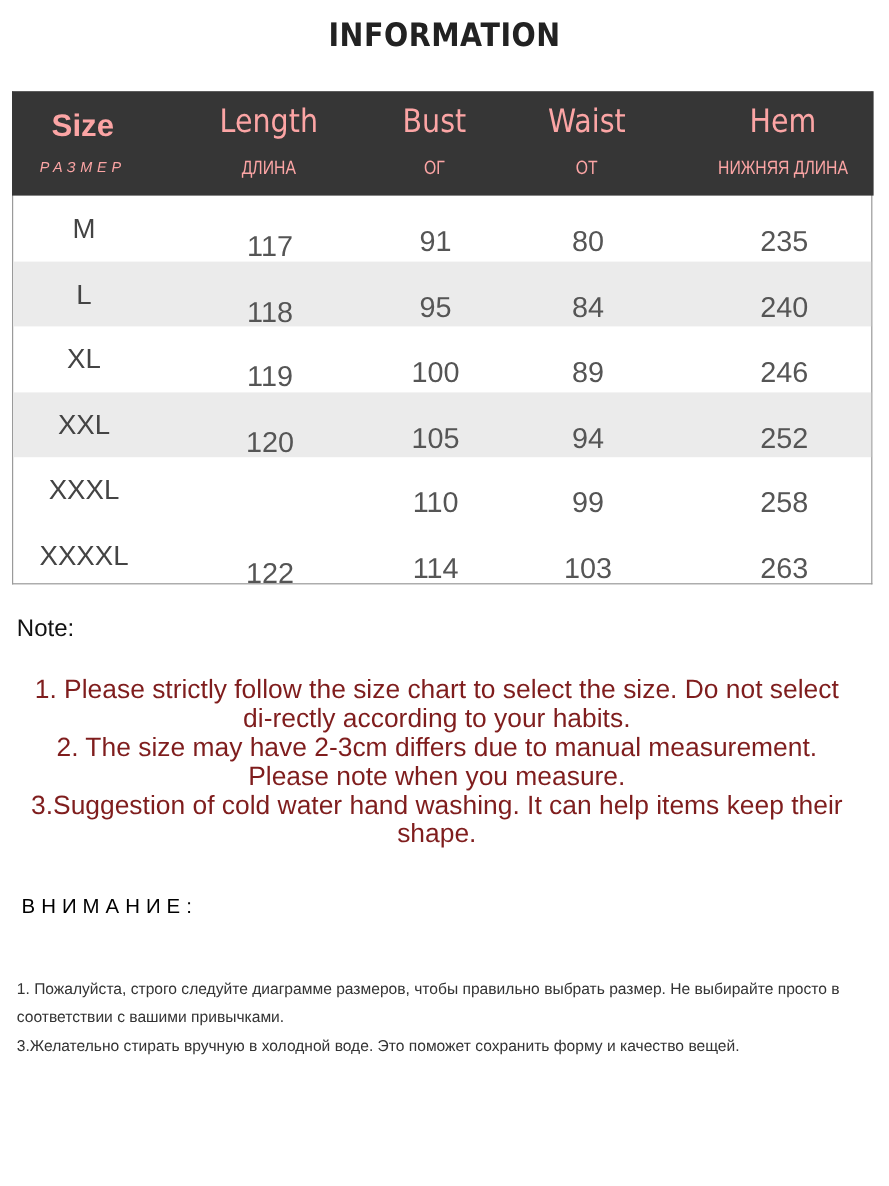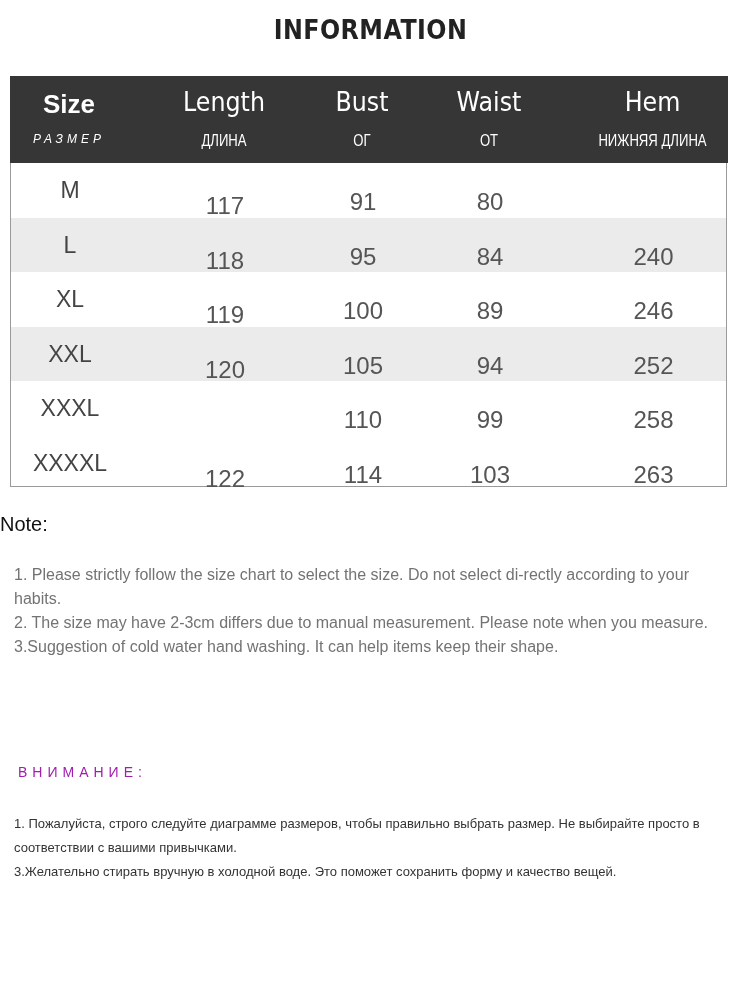--- a/index.html
+++ b/index.html
@@ -46,21 +46,21 @@
       left: -1px;
       width: 718px;
       height: 87px;
       background: #363636;
     }
     .th {
       position: absolute;
       top: 0;
       height: 87px;
       text-align: center;
-      color: #ffffff;
+      color: #fca5a5;
     }
     .th .en {
       position: absolute;
       top: 10px;
       left: 0;
       width: 100%;
       font-size: 27px;
       font-family: "DejaVu Sans", sans-serif;
       transform: scaleX(0.88);
     }
@@ -98,41 +98,42 @@
     .td.num { top: 18px; font-size: 24px; color: #555555; margin-top: 11px; }
     .c0 { left: 0; width: 118px; }
     .c1 { left: 150px; width: 128px; }
     .c2 { left: 300px; width: 104px; }
     .c3 { left: 425px; width: 108px; }
     .c4 { left: 575px; width: 135px; }
     .td.num.c2, .td.num.c3, .td.num.c4 { top: 14px; }
     .note-title {
       position: absolute;
       top: 513px;
-      left: 0;
+      left: 14px;
       font-size: 20px;
       color: #111111;
     }
     .note-body {
       position: absolute;
       top: 563px;
       left: 14px;
       width: 700px;
-      font-size: 16px;
+      font-size: 22px;
       line-height: 24px;
-      color: #737373;
+      color: #7f1d1d;
+      text-align: center;
     }
     .note-body p, .ru-body p { margin: 0; }
     .ru-title {
       position: absolute;
-      top: 764px;
+      top: 746px;
       left: 18px;
-      font-size: 14px;
+      font-size: 17px;
       letter-spacing: 5px;
-      color: #a21caf;
+      color: #000000;
     }
     .ru-body {
       position: absolute;
       top: 812px;
       left: 14px;
       width: 712px;
       font-size: 13px;
       line-height: 24.2px;
       color: #333333;
     }
@@ -165,20 +166,21 @@
       <div class="ru">НИЖНЯЯ ДЛИНА</div>
     </div>
   </div>
 
   <div class="tbody">
     <div class="tr">
       <div class="td c0">M</div>
       <div class="td num c1">117</div>
       <div class="td num c2">91</div>
       <div class="td num c3">80</div>
+      <div class="td num c4">235</div>
     </div>
     <div class="tr alt">
       <div class="td c0">L</div>
       <div class="td num c1">118</div>
       <div class="td num c2">95</div>
       <div class="td num c3">84</div>
       <div class="td num c4">240</div>
     </div>
     <div class="tr">
       <div class="td c0">XL</div>

